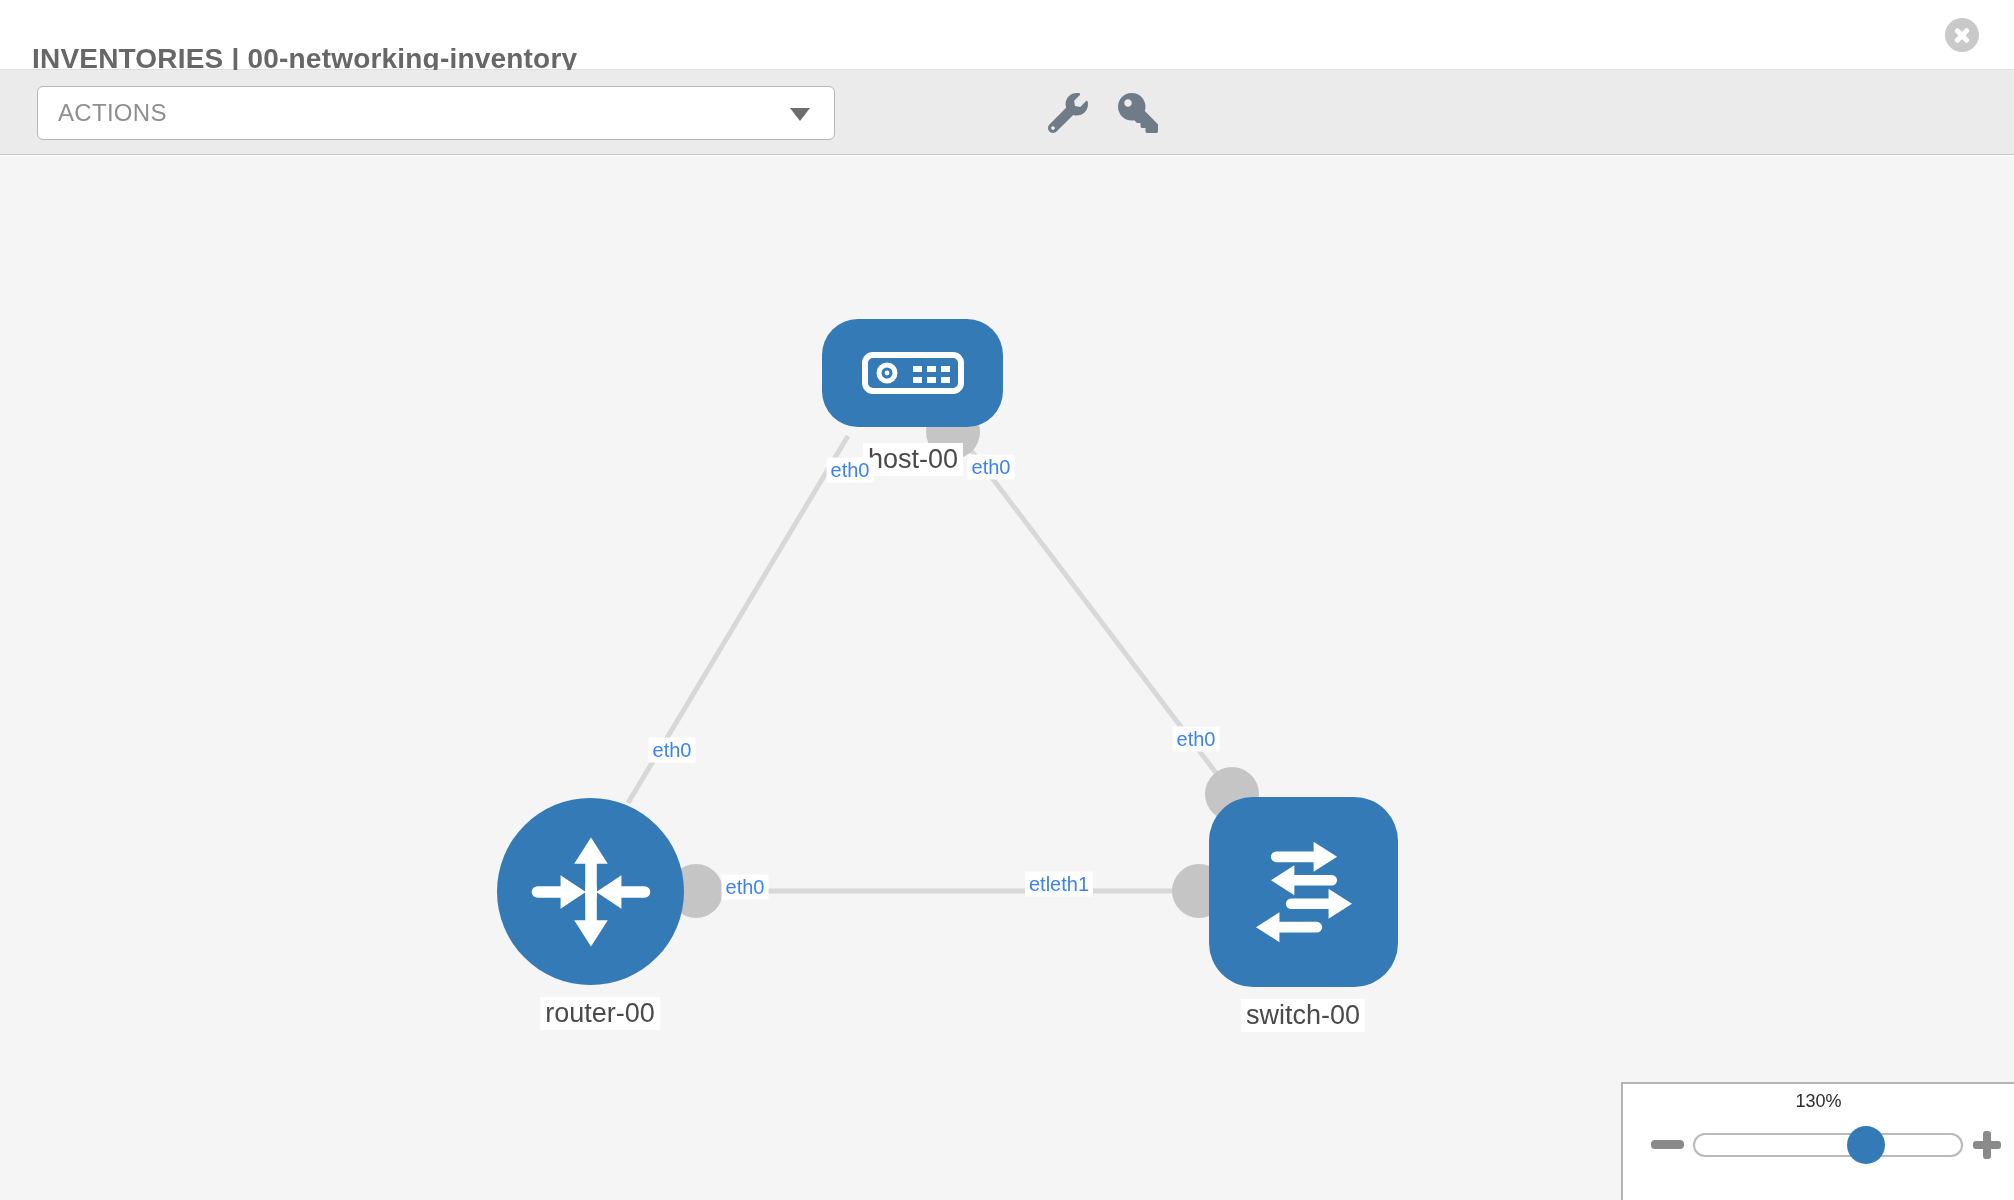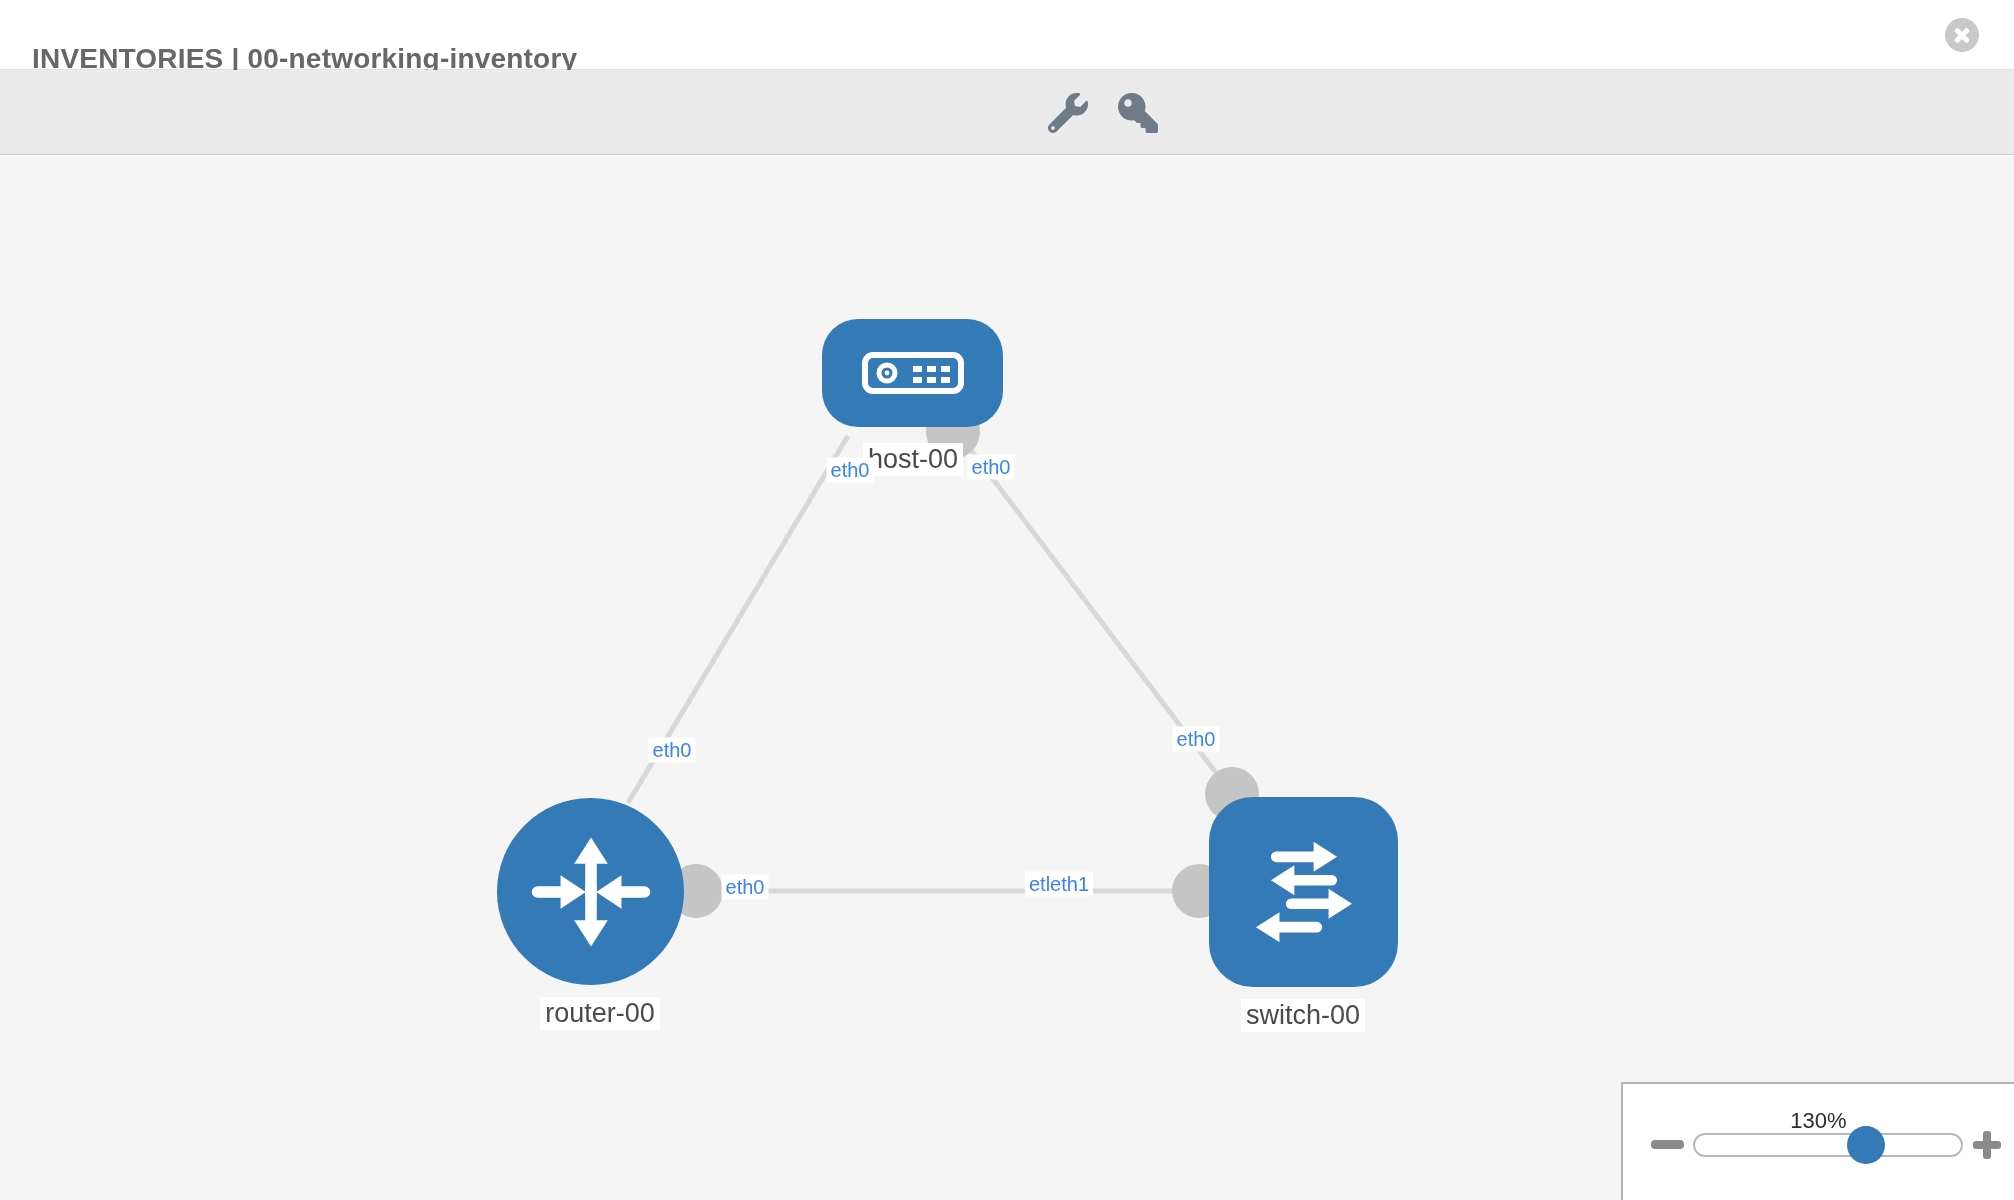--- a/index.html
+++ b/index.html
@@ -59,22 +59,22 @@
   .if-a-host   { left:850px;  top:314px; }
   .if-b-host   { left:991px;  top:311px; }
   .if-a-router { left:672px;  top:594px; }
   .if-b-switch { left:1196px; top:583px; }
   .if-c-router { left:745px;  top:731px; }
   .if-c-switch { left:1059px; top:728px; }
 
   
   .zoom-panel { position:absolute; right:0; bottom:0; width:393px; height:118px;
                 background:#fff; border-top:2px solid #b4b4b4; border-left:2px solid #b4b4b4; }
-  .zoom-level { position:absolute; top:24px; left:0; width:100%; text-align:center;
-                font-size:22px; color:#2d2d2d; }
+  .zoom-level { position:absolute; top:7px; left:0; width:100%; text-align:center;
+                font-size:18px; color:#2d2d2d; }
   .zoom-minus { position:absolute; left:28px; top:56px; width:33px; height:9px;
                 background:#8a8a8a; border-radius:4px; cursor:pointer; }
   .zoom-track { position:absolute; left:70px; top:49px; width:270px; height:24px;
                 background:#fff; border:2px solid #b9b9b9; border-radius:14px; cursor:pointer; }
   .zoom-thumb { position:absolute; left:224px; top:42px; width:38px; height:38px;
                 border-radius:50%; background:#337ab7; cursor:grab; }
   .zoom-plus { position:absolute; left:350px; top:47px; width:28px; height:28px; cursor:pointer; }
   .zoom-plus i { position:absolute; background:#8a8a8a; border-radius:3px; }
   .zoom-plus i.h { left:0; top:10px; width:28px; height:8px; }
   .zoom-plus i.v { left:10px; top:0; width:8px; height:28px; }
@@ -86,20 +86,24 @@
 
   <div class="header">
     <div class="header-title">INVENTORIES | 00-networking-inventory</div>
     <div class="close-btn">
       <i class="b1"></i>
       <i class="b2"></i>
     </div>
   </div>
 
   <div class="toolbar">
+    <div class="dropdown dd-actions">
+      <span class="dd-label">ACTIONS</span>
+      <span class="caret"></span>
+    </div>
 
     <div class="tool-icon ti-wrench">
       <svg viewBox="0 0 512 512">
           <path d="M507.73 109.1c-2.24-9.03-13.54-12.09-20.12-5.51l-74.36 74.36-67.88-11.31-11.31-67.88 74.36-74.36c6.62-6.62 3.43-17.9-5.66-20.16-47.38-11.74-99.55.91-136.58 37.93-39.64 39.64-50.55 97.1-34.05 147.2L18.74 402.76c-24.99 24.99-24.99 65.51 0 90.5 24.99 24.99 65.51 24.99 90.5 0l213.21-213.21c50.12 16.71 107.47 5.68 147.37-34.22 37.07-37.07 49.7-89.32 37.91-136.73zM64 472c-13.25 0-24-10.75-24-24 0-13.26 10.75-24 24-24s24 10.74 24 24c0 13.25-10.75 24-24 24z"></path>
         </svg>
     </div>
     <div class="tool-icon ti-key">
       <svg viewBox="0 0 512 512">
           <g transform="translate(512,0) scale(-1,1)">
             <path d="M512 176.001C512 273.203 433.202 352 336 352c-11.22 0-22.19-1.062-32.827-3.069l-24.012 27.014A23.999 23.999 0 0 1 261.223 384H224v40c0 13.255-10.745 24-24 24h-40v40c0 13.255-10.745 24-24 24H24c-13.255 0-24-10.745-24-24v-78.059c0-6.365 2.529-12.47 7.029-16.971l161.802-161.802C163.108 213.814 160 195.271 160 176 160 78.798 238.797.001 335.999 0 433.488-.001 512 78.511 512 176.001zM336 128c0 26.51 21.49 48 48 48s48-21.49 48-48-21.49-48-48-48-48 21.49-48 48z"></path>

